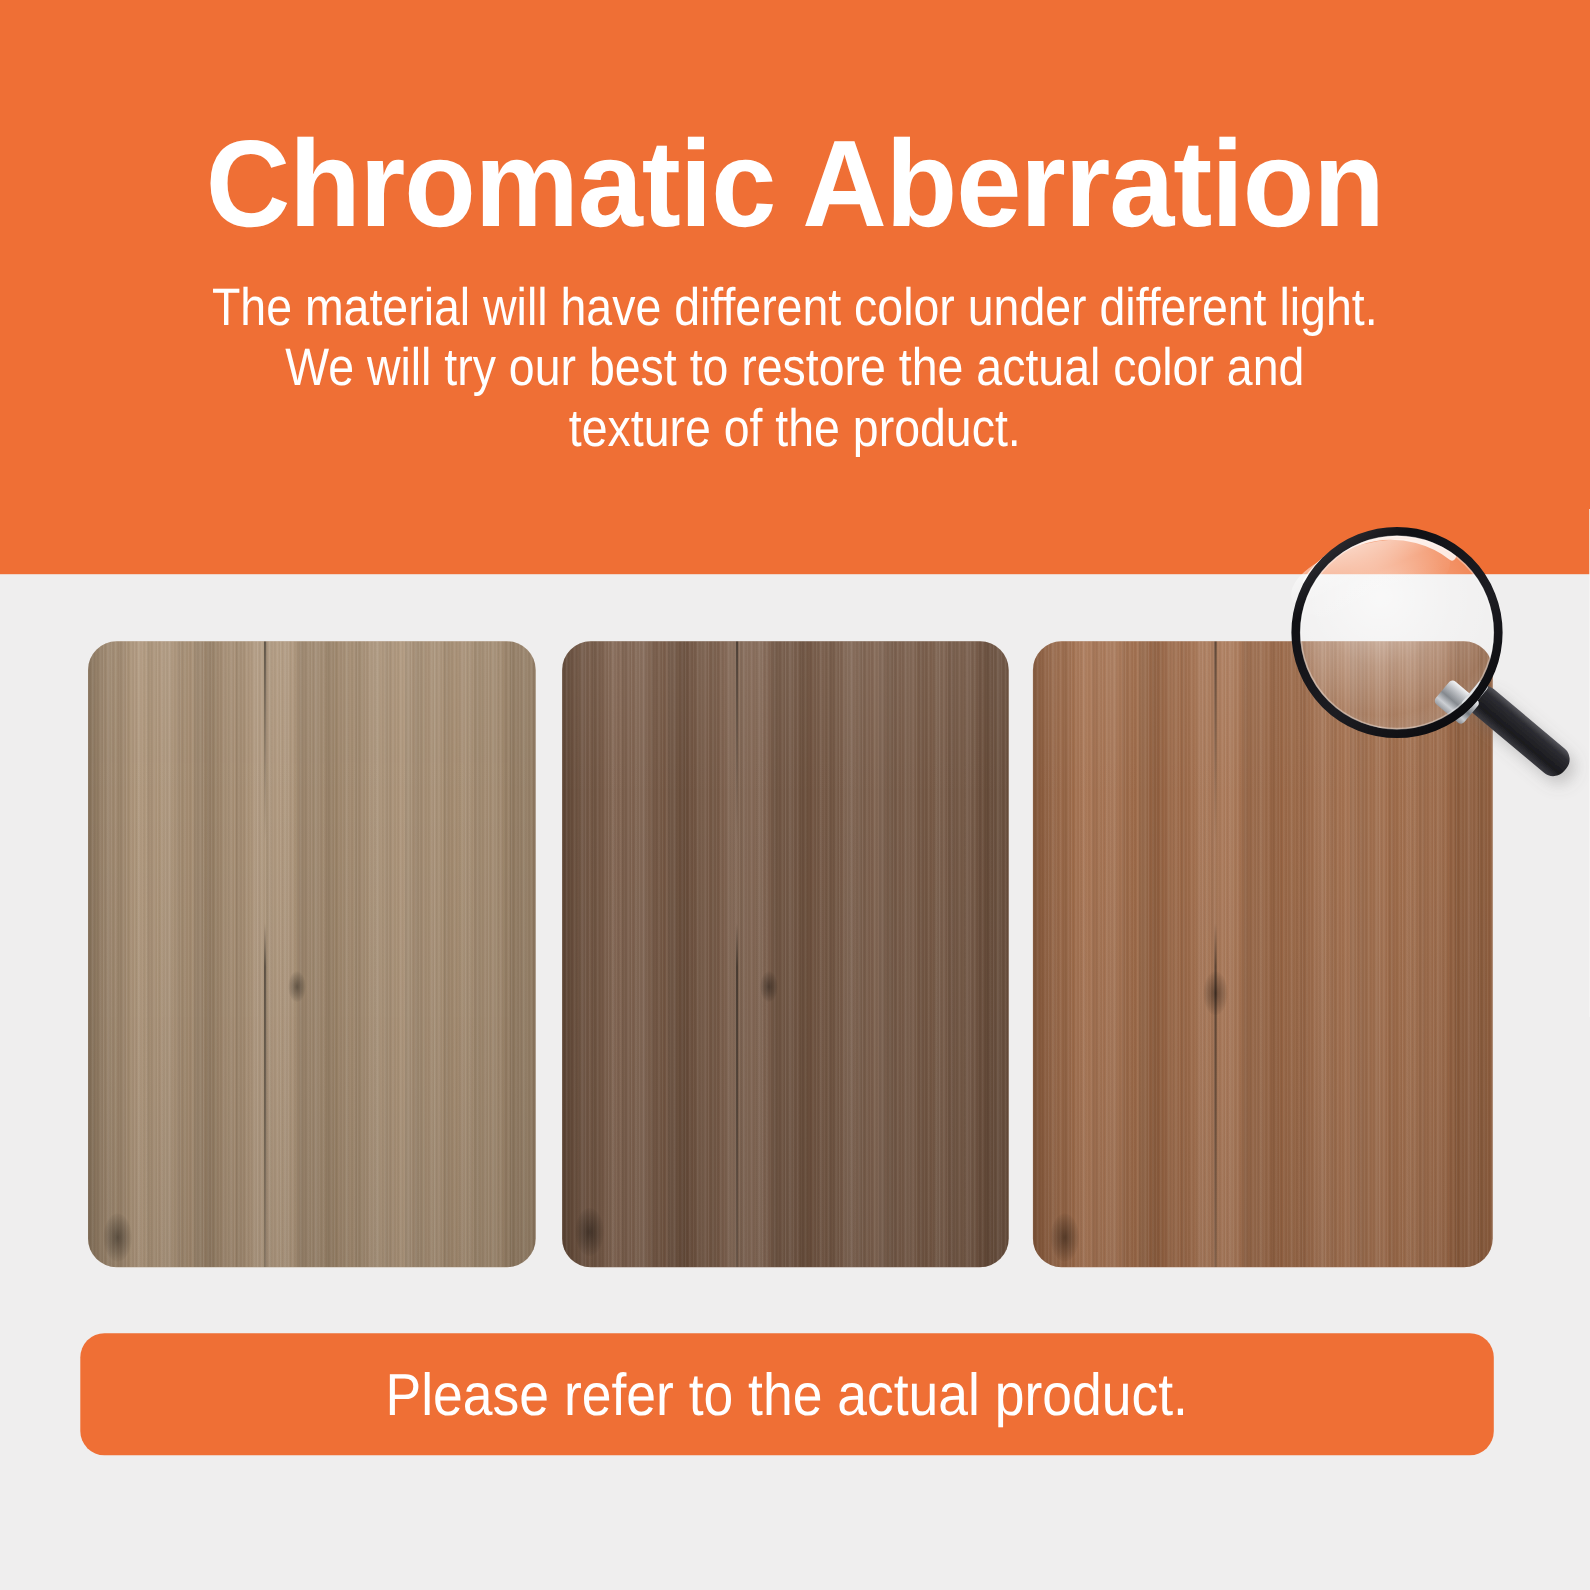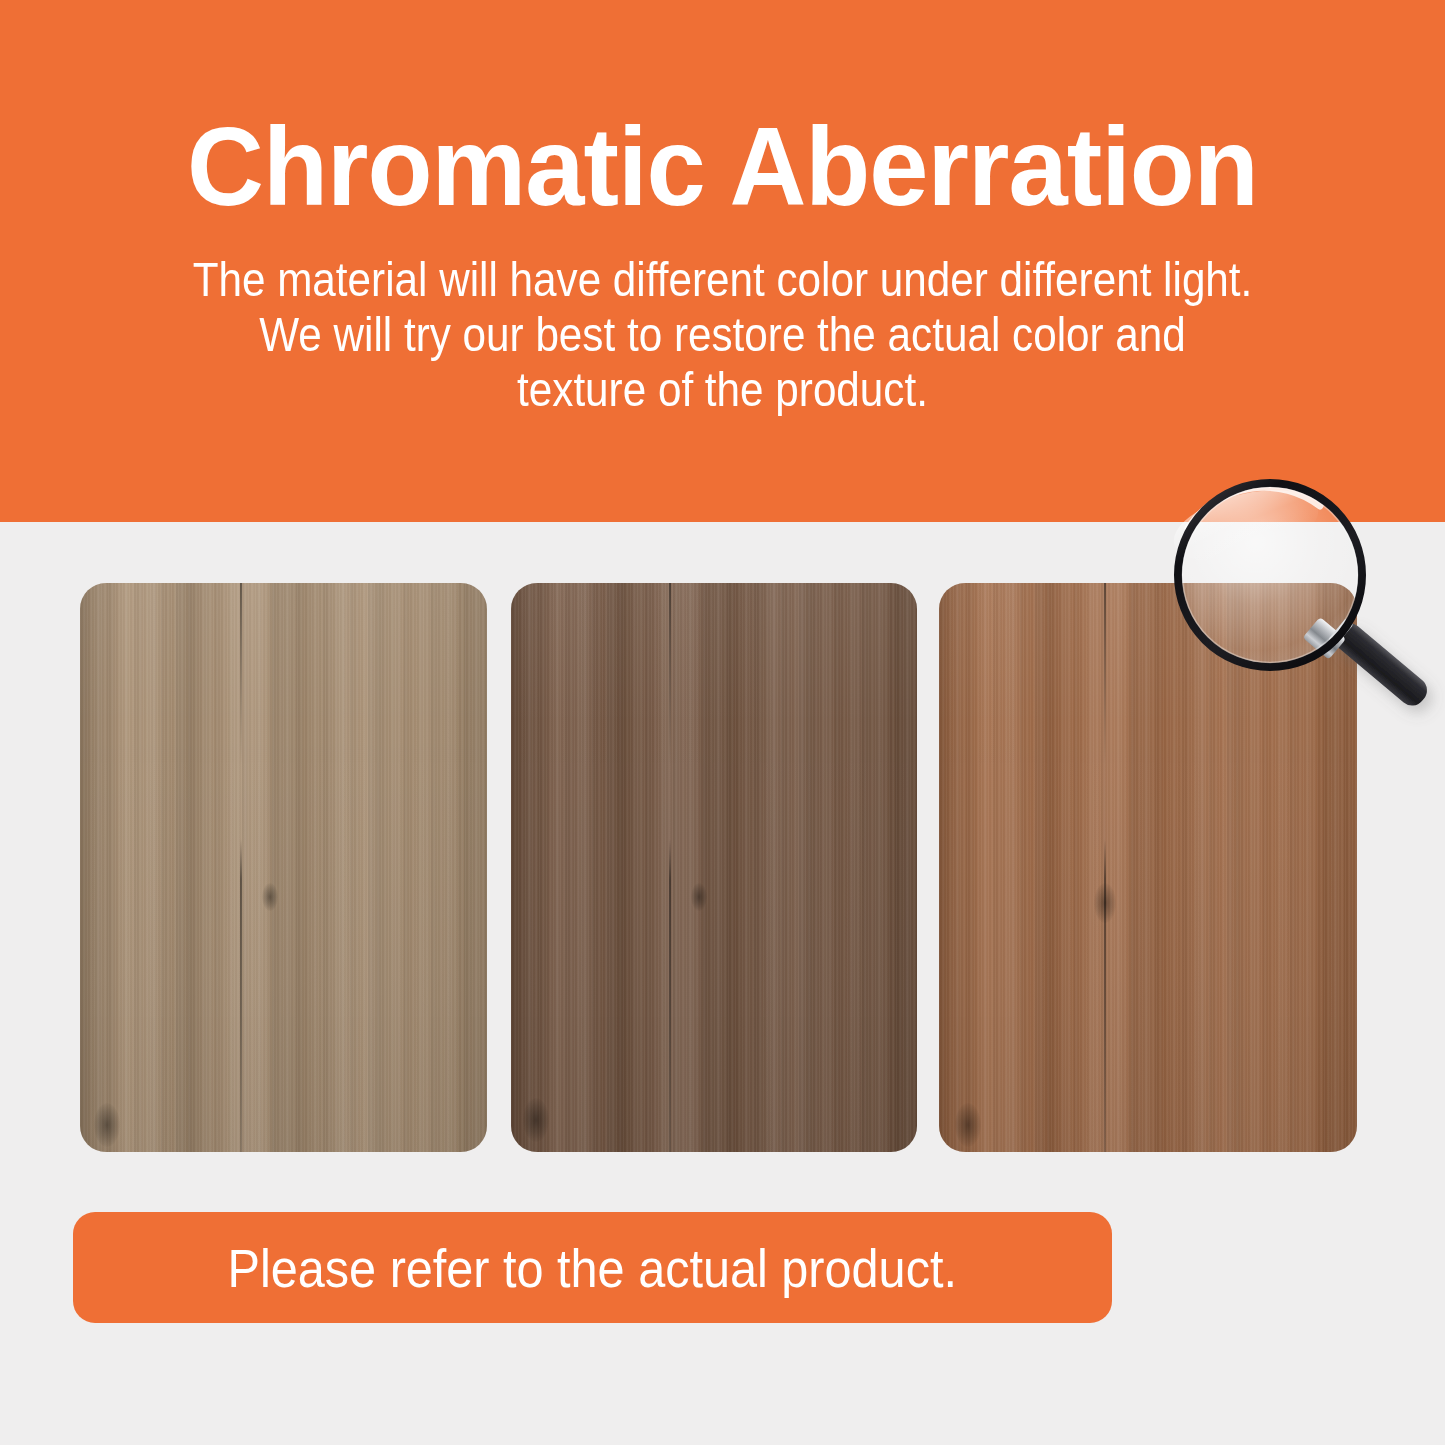--- a/index.html
+++ b/index.html
@@ -145,21 +145,21 @@
     position: absolute;
     left: 1160px; top: 468px;
     width: 285px; height: 270px;
     pointer-events: none;
   }
 
   
   #bottom-banner {
     position: absolute;
     left: 73px; top: 1212px;
-    width: 1039px; height: 111px;
+    width: 1285px; height: 111px;
     background: #ef6f35;
     border-radius: 22px;
     display: flex;
     align-items: center;
     justify-content: center;
   }
   #bottom-banner-text {
     color: #ffffff;
     font-family: "Liberation Sans", sans-serif;
     font-size: 54px;

